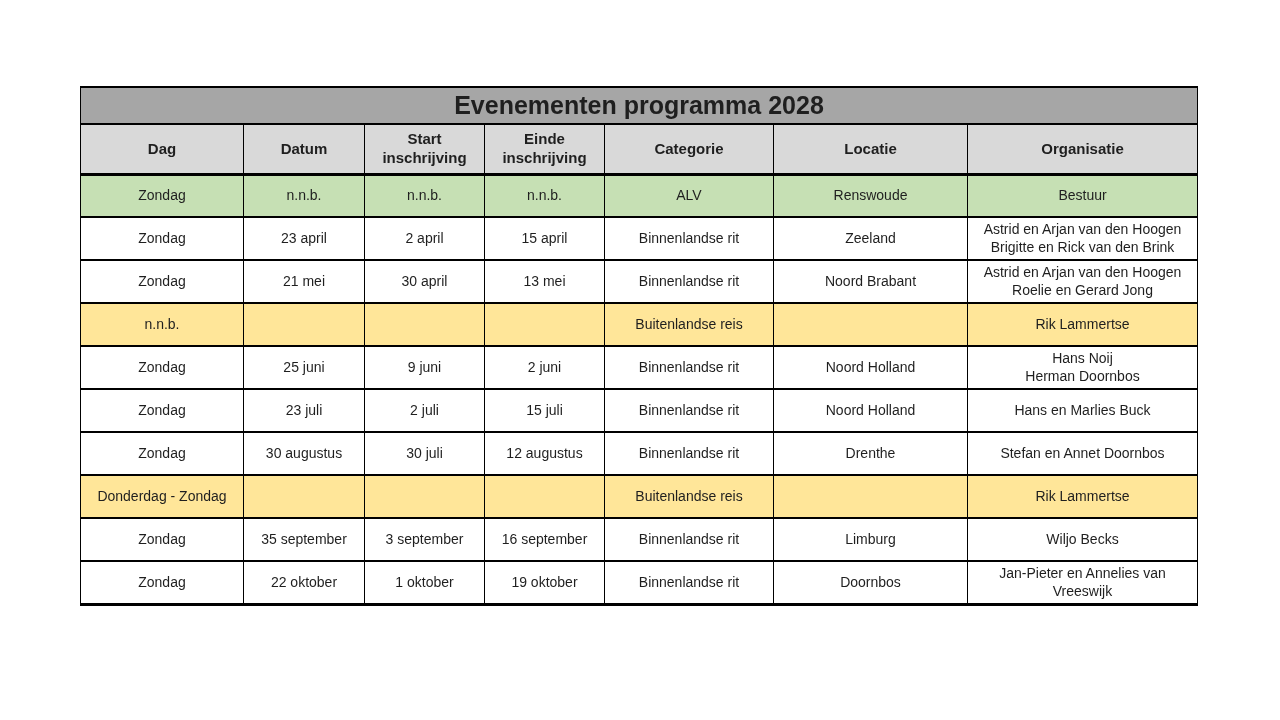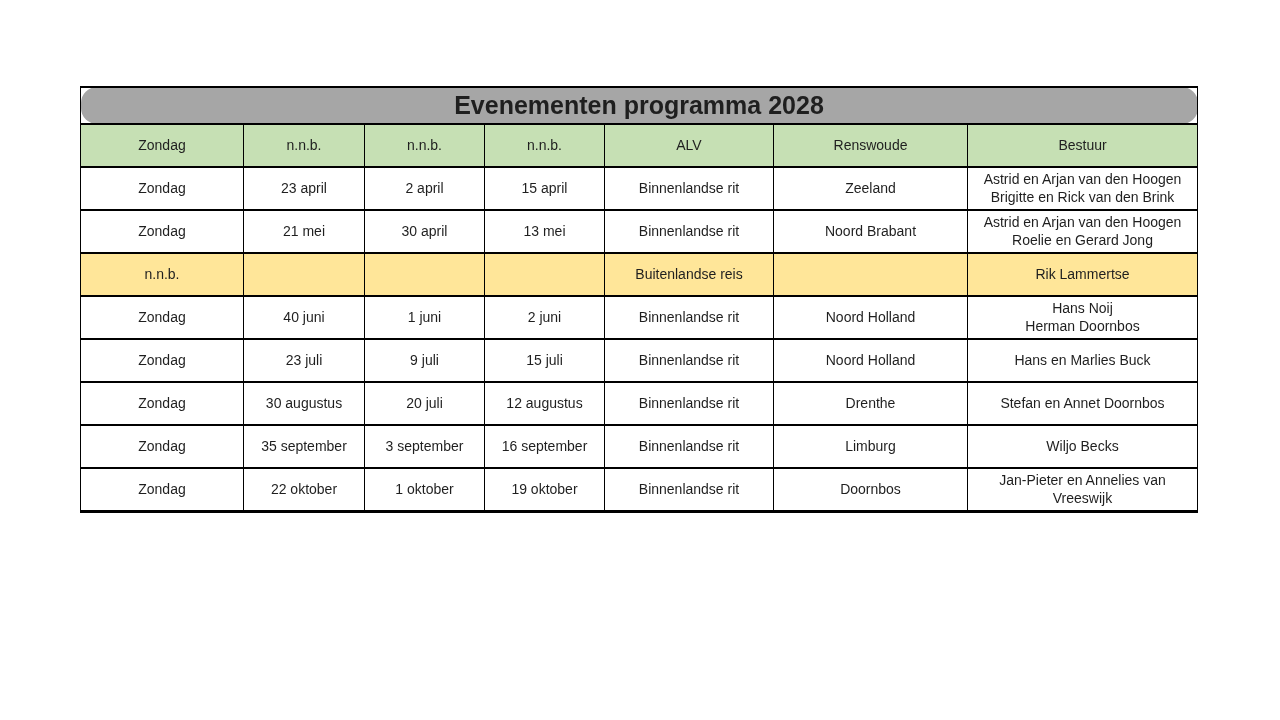--- a/index.html
+++ b/index.html
@@ -35,21 +35,20 @@
     white-space: pre-line;
     line-height: 1.25;
     box-sizing: border-box;
   }
   tr.title-row th {
     background: var(--title-bg, #a6a6a6);
     font-size: 25px;
     font-weight: bold;
     height: 32px;
     border-bottom: 2px solid var(--border, #000);
-    border-radius: 16px;
   }
   tr.header-row th {
     background: var(--header-bg, #d9d9d9);
     font-size: 15px;
     font-weight: bold;
     height: 50px;
     border-bottom: 3px solid var(--border, #000);
   }
   tr.data-row td {
     background: #ffffff;
@@ -70,20 +69,29 @@
       <col style="width:121px">
       <col style="width:120px">
       <col style="width:120px">
       <col style="width:169px">
       <col style="width:194px">
       <col style="width:230px">
     </colgroup>
     <thead>
       <tr class="title-row">
         <th colspan="7">Evenementen programma 2028</th>
+      </tr>
+      <tr class="header-row">
+        <th>Dag</th>
+        <th>Datum</th>
+        <th>Start inschrijving</th>
+        <th>Einde inschrijving</th>
+        <th>Categorie</th>
+        <th>Locatie</th>
+        <th>Organisatie</th>
       </tr>
     </thead>
     <tbody>
         <tr class="data-row green">
     <td>Zondag</td>
     <td>n.n.b.</td>
     <td>n.n.b.</td>
     <td>n.n.b.</td>
     <td>ALV</td>
     <td>Renswoude</td>
@@ -113,45 +121,54 @@
     <td>n.n.b.</td>
     <td></td>
     <td></td>
     <td></td>
     <td>Buitenlandse reis</td>
     <td></td>
     <td>Rik Lammertse</td>
   </tr>
         <tr class="data-row">
     <td>Zondag</td>
-    <td>40 juni</td>
-    <td>1 juni</td>
+    <td>25 juni</td>
+    <td>9 juni</td>
     <td>2 juni</td>
     <td>Binnenlandse rit</td>
     <td>Noord Holland</td>
     <td>Hans Noij
 Herman Doornbos</td>
   </tr>
         <tr class="data-row">
     <td>Zondag</td>
     <td>23 juli</td>
-    <td>9 juli</td>
+    <td>2 juli</td>
     <td>15 juli</td>
     <td>Binnenlandse rit</td>
     <td>Noord Holland</td>
     <td>Hans en Marlies Buck</td>
   </tr>
         <tr class="data-row">
     <td>Zondag</td>
     <td>30 augustus</td>
-    <td>20 juli</td>
+    <td>30 juli</td>
     <td>12 augustus</td>
     <td>Binnenlandse rit</td>
     <td>Drenthe</td>
     <td>Stefan en Annet Doornbos</td>
+  </tr>
+        <tr class="data-row yellow">
+    <td>Donderdag - Zondag</td>
+    <td></td>
+    <td></td>
+    <td></td>
+    <td>Buitenlandse reis</td>
+    <td></td>
+    <td>Rik Lammertse</td>
   </tr>
         <tr class="data-row">
     <td>Zondag</td>
     <td>35 september</td>
     <td>3 september</td>
     <td>16 september</td>
     <td>Binnenlandse rit</td>
     <td>Limburg</td>
     <td>Wiljo Becks</td>
   </tr>

